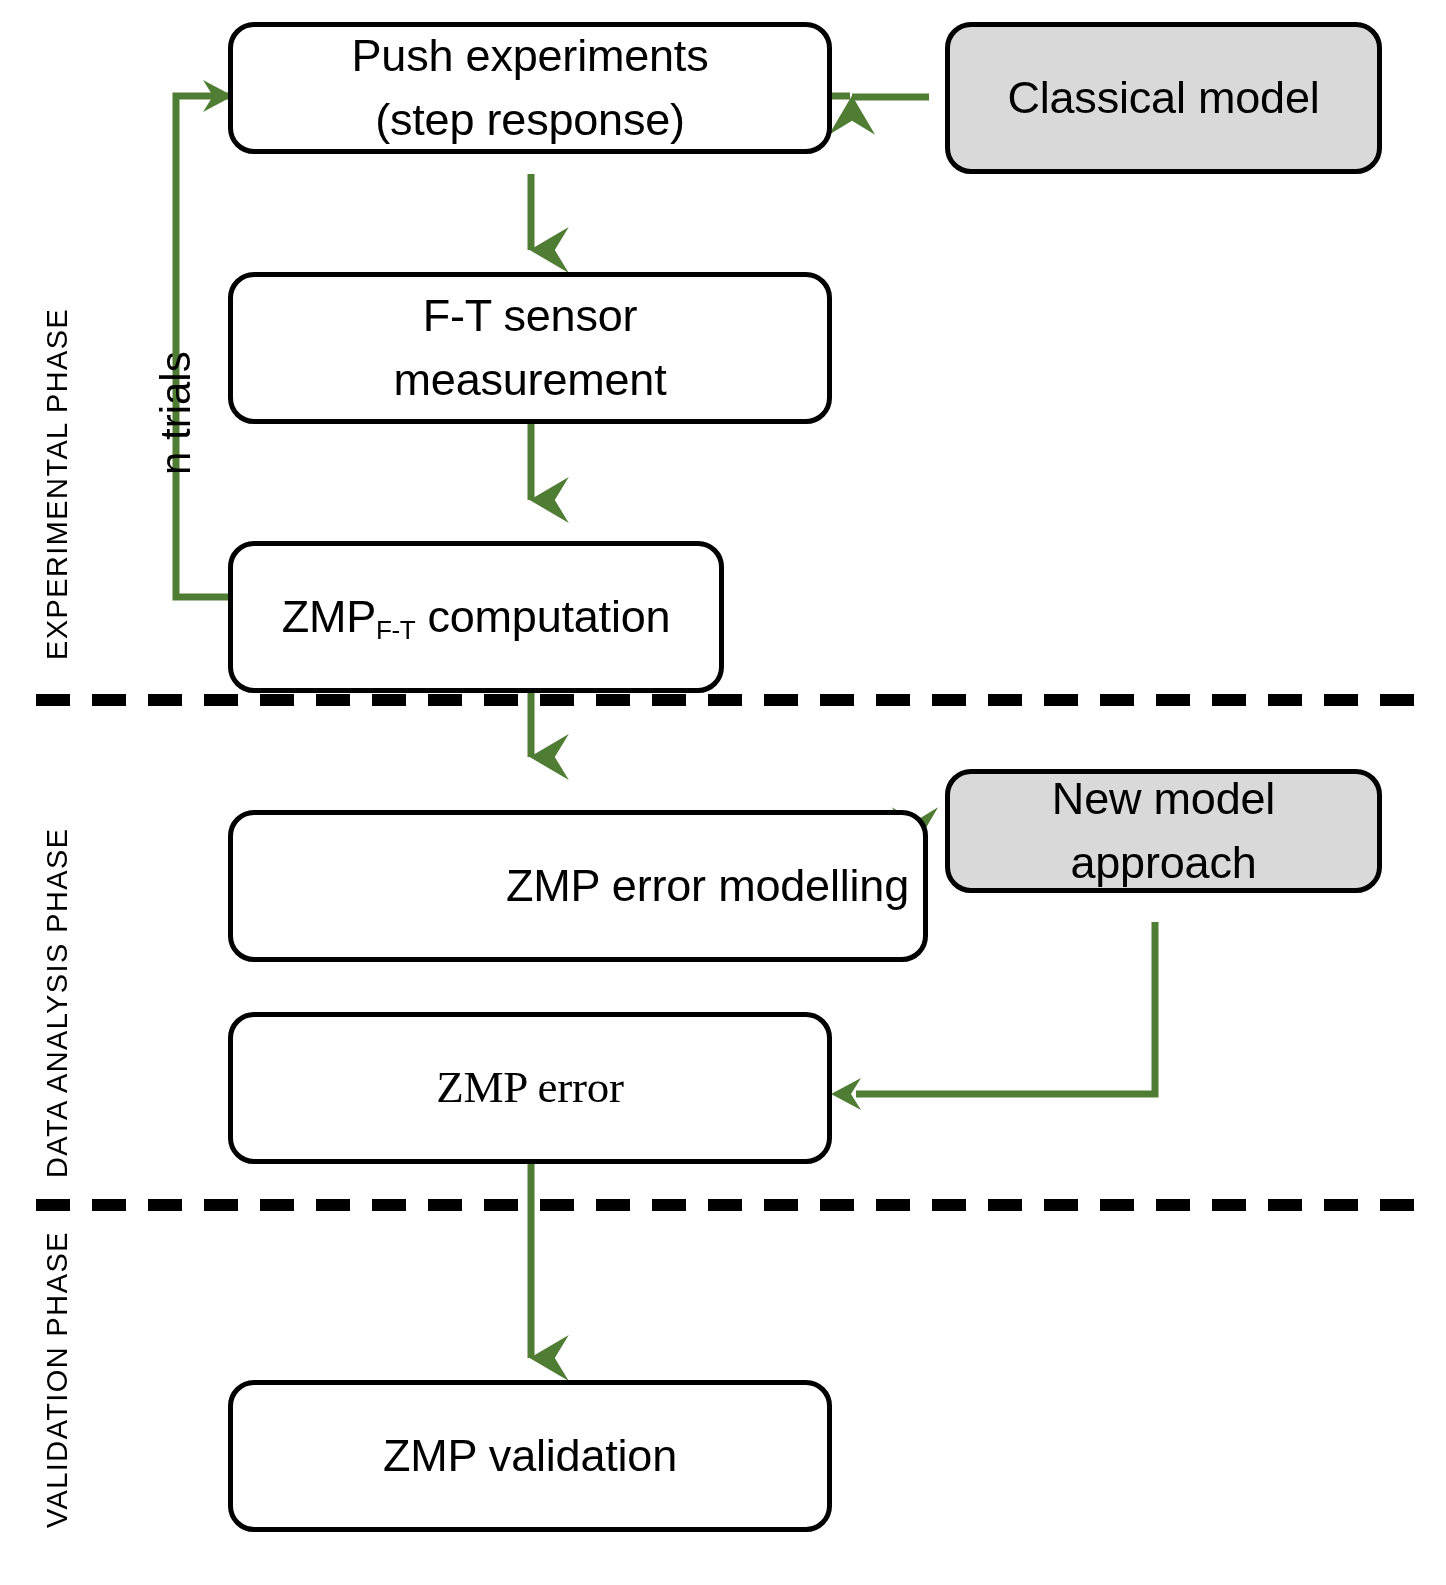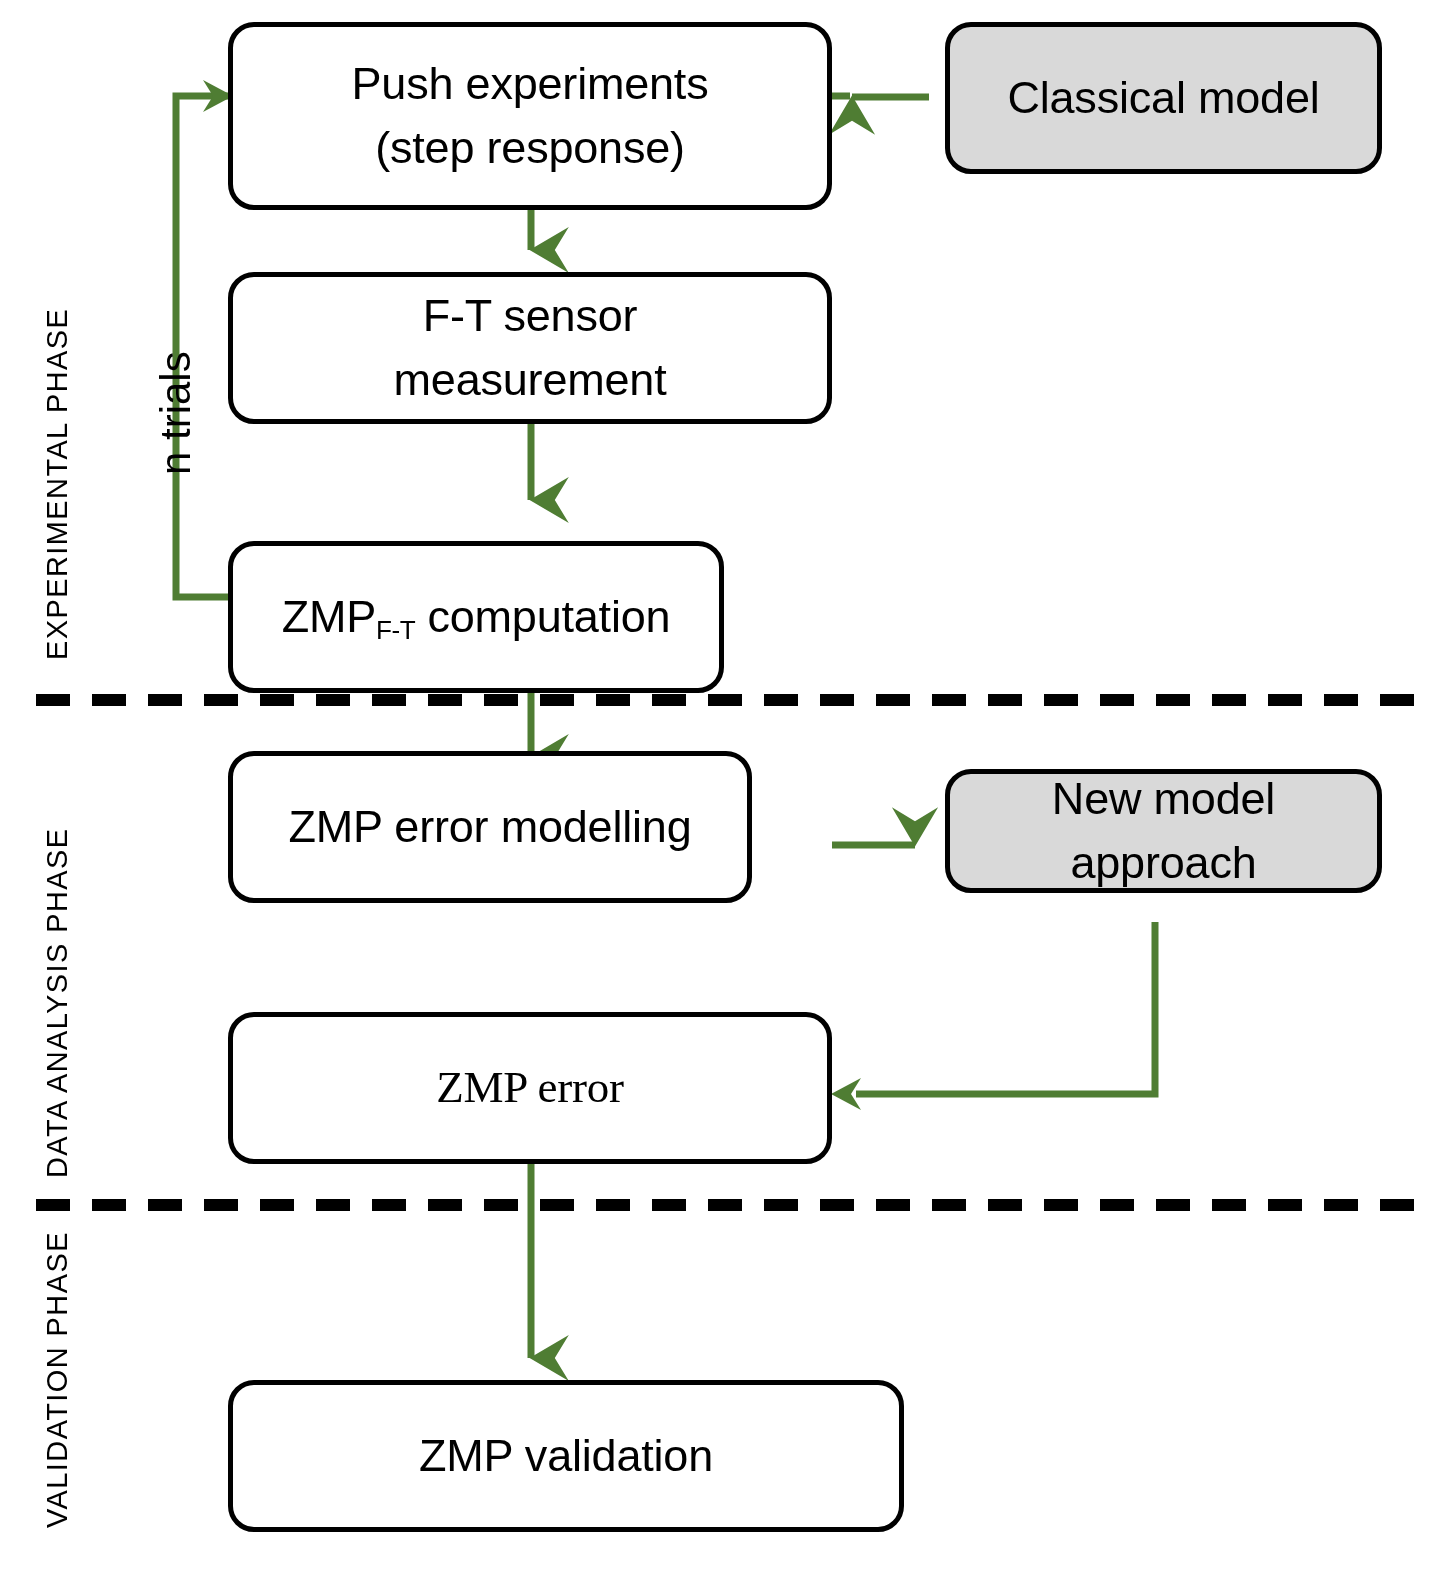--- a/index.html
+++ b/index.html
@@ -119,21 +119,21 @@
   </svg>
 
   <div class="vlabel" style="left:41px; top:660px;">EXPERIMENTAL  PHASE</div>
 
   <div class="vlabel loop" style="left:152px; top:475px;">n trials</div>
 
   <div class="vlabel" style="left:41px; top:1178px;">DATA ANALYSIS PHASE</div>
 
   <div class="vlabel" style="left:41px; top:1528px;">VALIDATION PHASE</div>
 
-  <div class="node" style="left:228px; top:22px; width:604px; height:188px;">
+  <div class="node" style="left:228px; top:22px; width:604px; height:132px;">
     <span class="label">
       <span class="ln">Push experiments</span>
       <span class="ln">(step response)</span>
     </span>
   </div>
 
   <div class="node shaded" style="left:929px; top:22px; width:437px; height:152px;">
     <span class="label">
       <span class="ln">Classical model</span>
     </span>
@@ -145,38 +145,38 @@
       <span class="ln">measurement</span>
     </span>
   </div>
 
   <div class="node" style="left:228px; top:521px; width:496px; height:152px;margin-top:20px;">
     <span class="label">
       <span class="ln">ZMP<sub>F-T</sub> computation</span>
     </span>
   </div>
 
-  <div class="node" style="left:228px; top:751px; width:524px; height:152px;">
+  <div class="node" style="left:228px; top:810px; width:700px; height:152px;text-align:right;">
     <span class="label">
       <span class="ln">ZMP error modelling</span>
     </span>
   </div>
 
   <div class="node shaded" style="left:929px; top:769px; width:437px; height:124px;">
     <span class="label">
       <span class="ln">New model</span>
       <span class="ln">approach</span>
     </span>
   </div>
 
   <div class="node" style="left:228px; top:1012px; width:604px; height:152px;font-family:Liberation Serif, serif;">
     <span class="label">
       <span class="ln">ZMP error</span>
     </span>
   </div>
 
-  <div class="node" style="left:228px; top:1380px; width:676px; height:152px;">
+  <div class="node" style="left:228px; top:1380px; width:604px; height:152px;">
     <span class="label">
       <span class="ln">ZMP validation</span>
     </span>
   </div>
 
 </div>
 
 </body></html>

